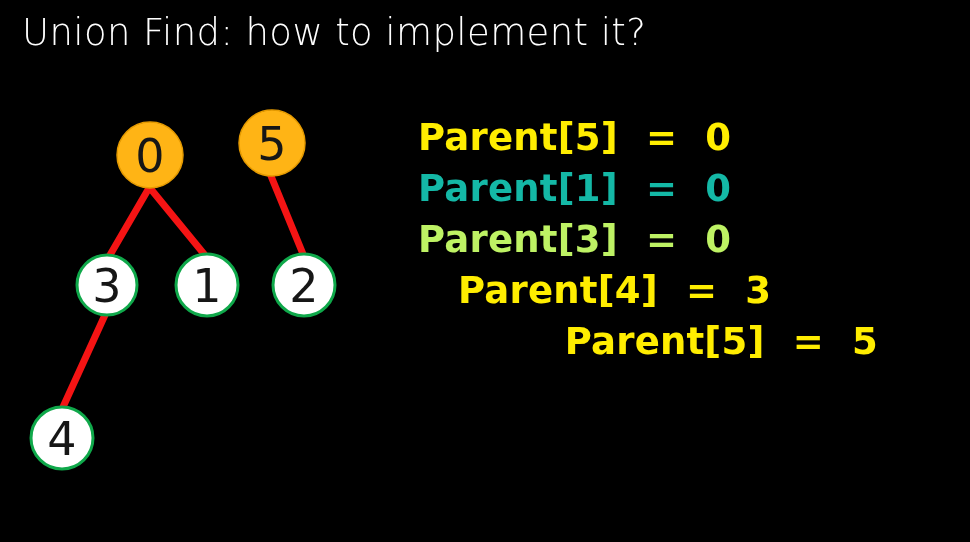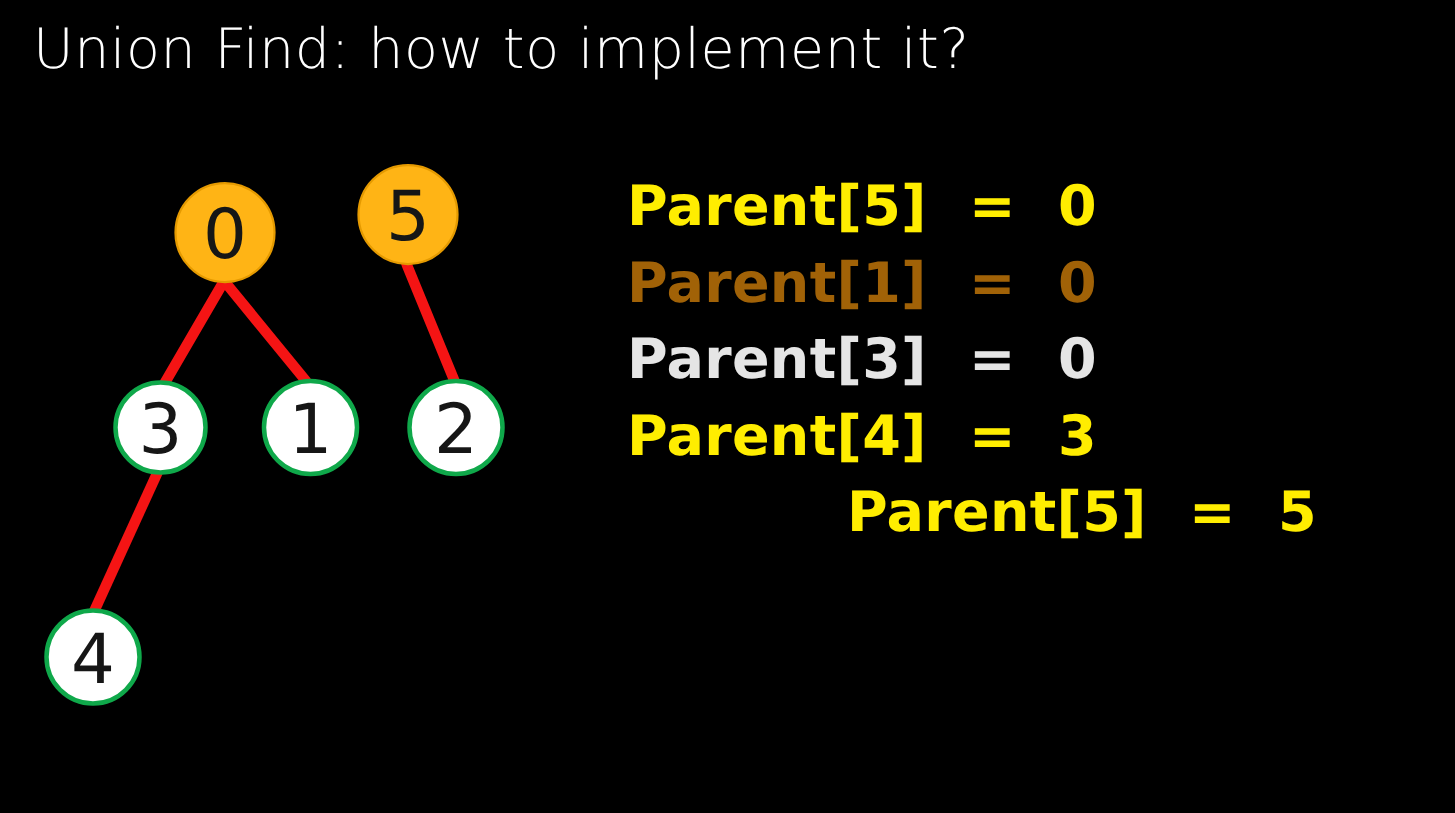--- a/index.html
+++ b/index.html
@@ -117,19 +117,19 @@
           <g>
             <circle cx="62" cy="368" r="31" fill="#ffffff" stroke="#0fa84a" stroke-width="3"></circle>
             <text x="62" y="369" class="node-label" fill="#161616">4</text>
           </g>
         </g>
     </svg>
   </div>
 
   <div id="parent-list">
       <div class="parent-line" style="color: rgb(255, 237, 0);"><span>Parent[5]</span><span class="eq">  =  </span><span>0</span></div>
-      <div class="parent-line" style="color: #a16207;"><span>Parent[1]</span><span class="eq">  =  </span><span>0</span></div>
-      <div class="parent-line" style="color: #e5e5e5;"><span>Parent[3]</span><span class="eq">  =  </span><span>0</span></div>
-      <div class="parent-line" style="color: rgb(255, 237, 0);"><span>Parent[4]</span><span class="eq">  =  </span><span>3</span></div>
+      <div class="parent-line" style="color: #14b8a6;"><span>Parent[1]</span><span class="eq">  =  </span><span>0</span></div>
+      <div class="parent-line" style="color: #bef264;"><span>Parent[3]</span><span class="eq">  =  </span><span>0</span></div>
+      <div class="parent-line" style="color: rgb(255, 237, 0); margin-left: 40px;"><span>Parent[4]</span><span class="eq">  =  </span><span>3</span></div>
       <div class="parent-line" style="color: rgb(255, 237, 0); text-align: right;"><span>Parent[5]</span><span class="eq">  =  </span><span>5</span></div>
     </div>
 
 </div>
 
 </body></html>

